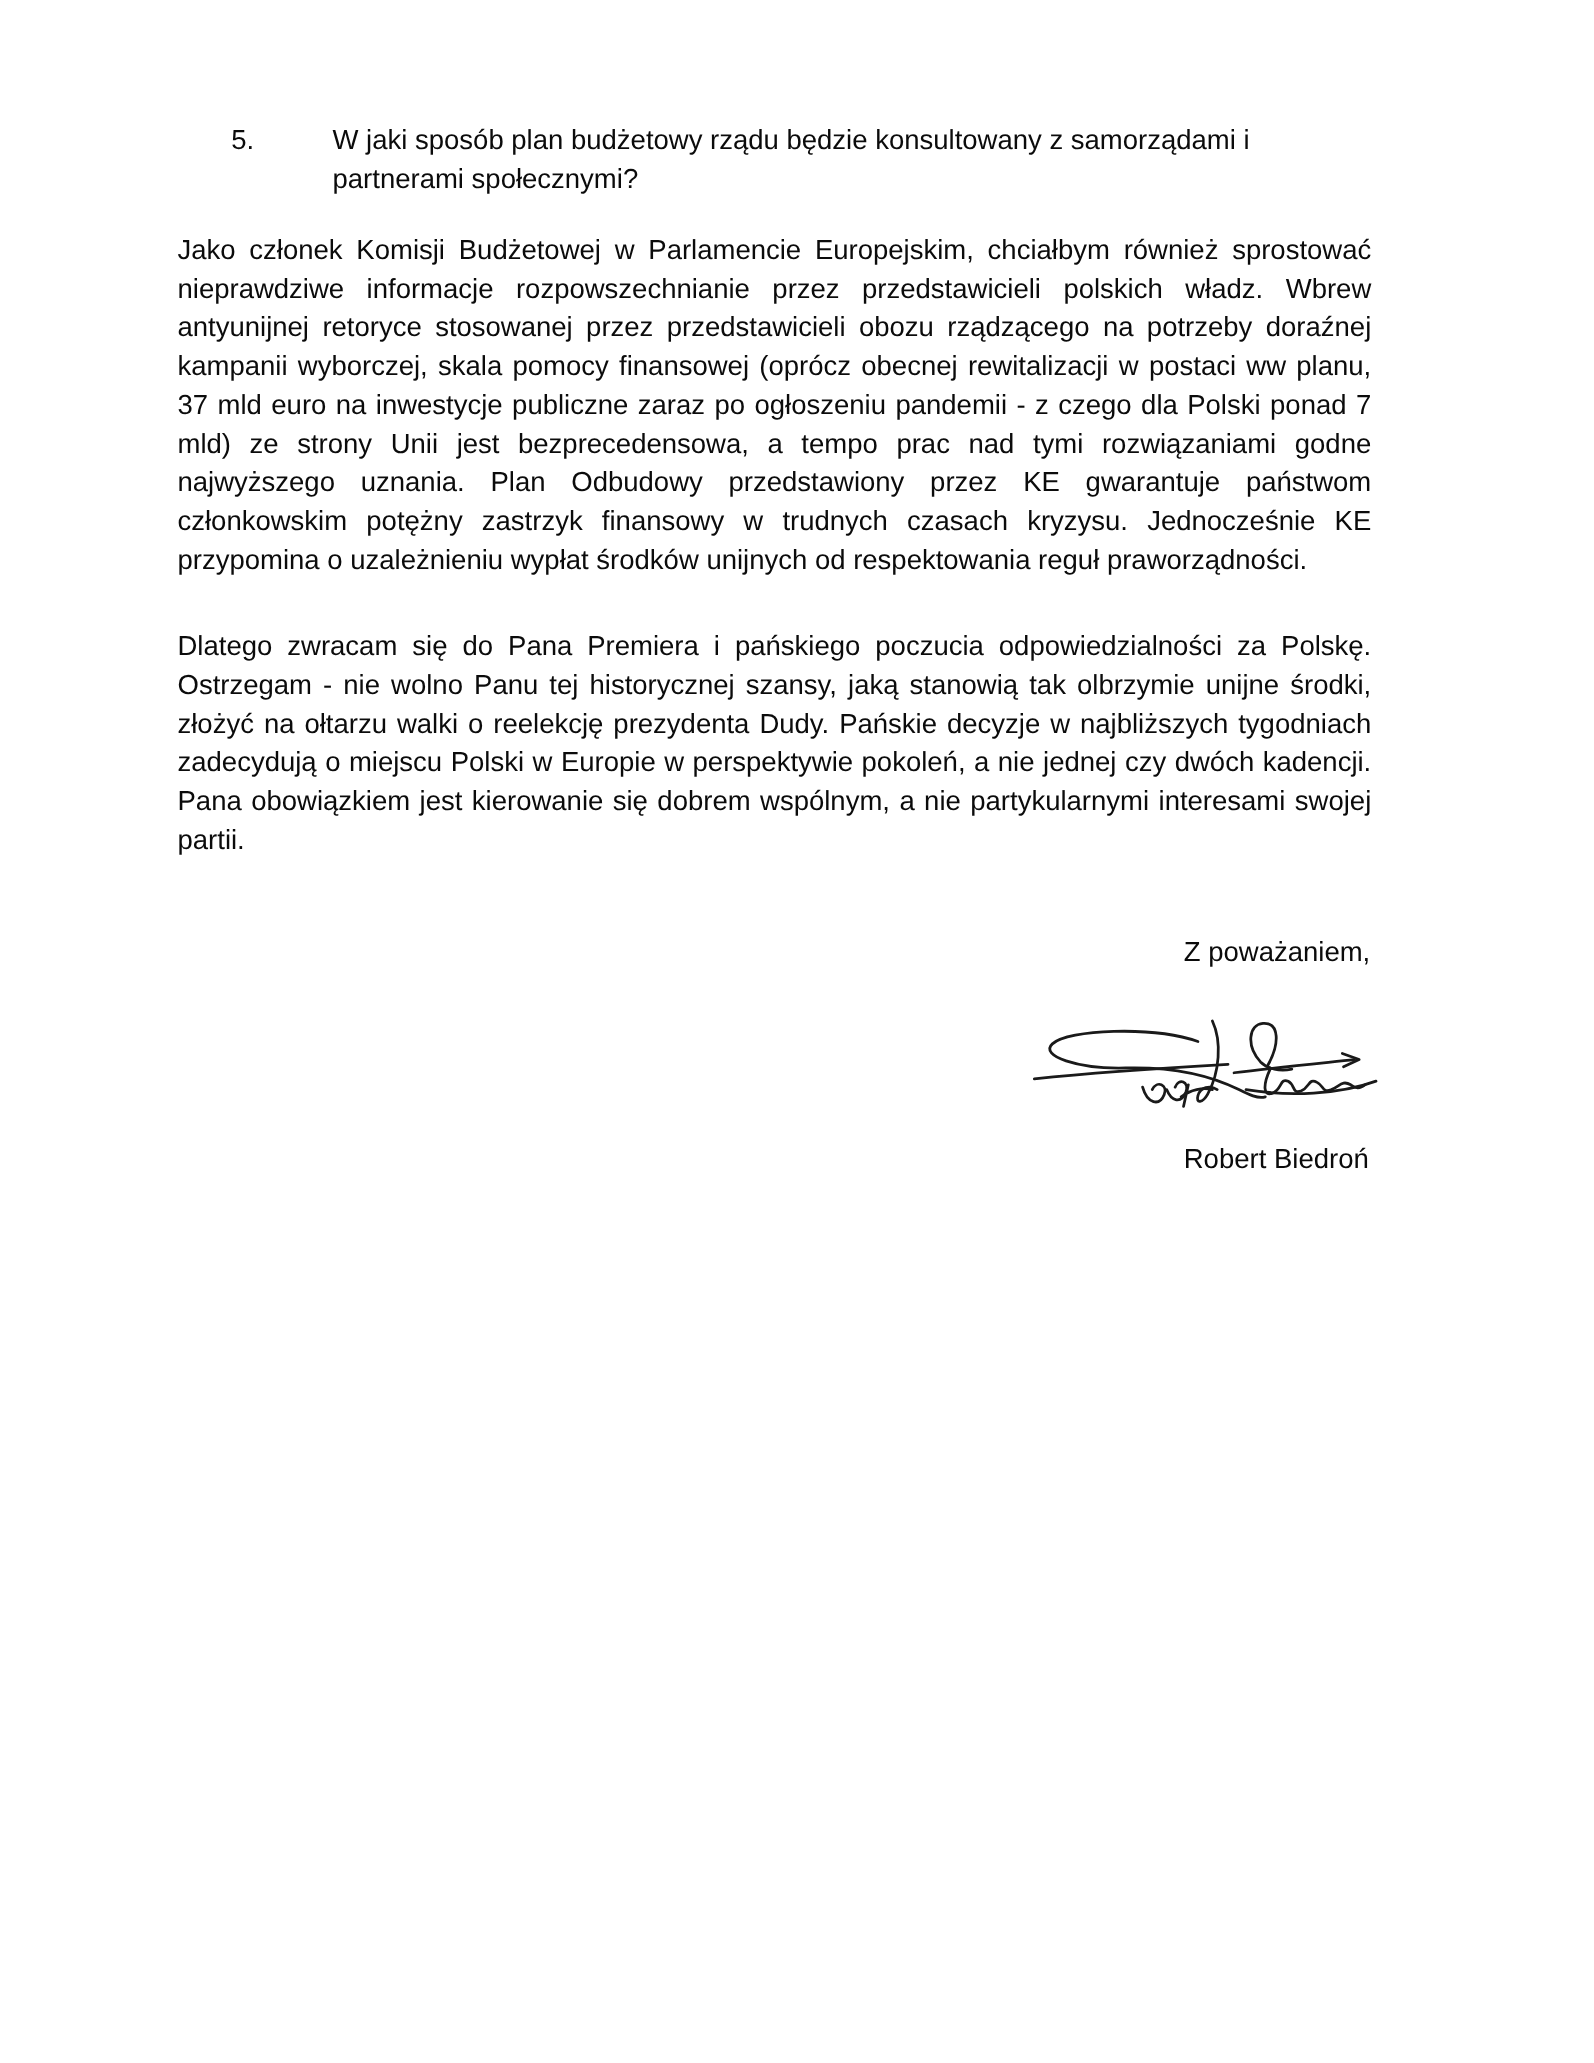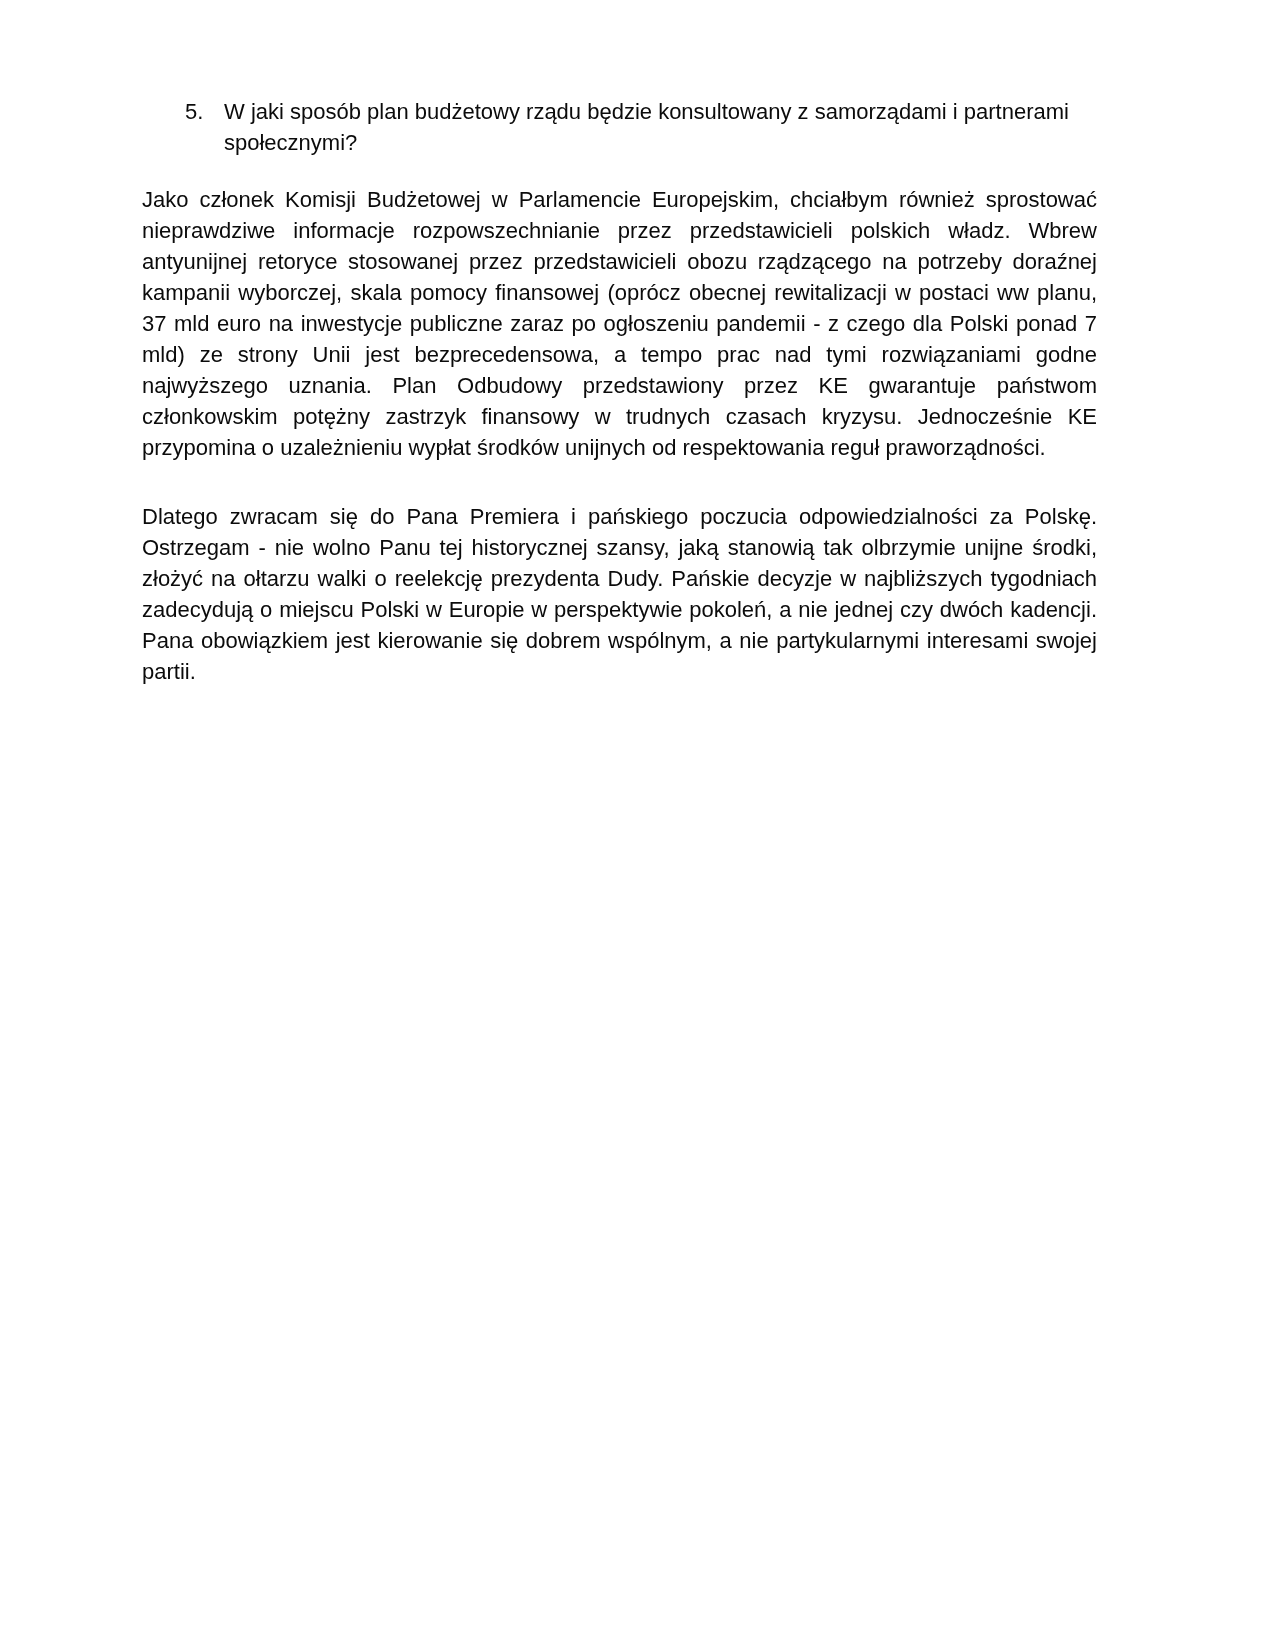--- a/index.html
+++ b/index.html
@@ -21,20 +21,21 @@
     display: flex;
     margin-left: 43px;
     margin-bottom: 26px;
   }
   .question-item .num {
     flex: 0 0 39px;
     width: 39px;
   }
   .question-item .q-text {
     flex: 1;
+    margin-left: 42px;
   }
   .para {
     margin: 0 0 38px 0;
     text-align: justify;
   }
   .closing {
     margin-top: 59px;
   }
   .valediction {
     margin-left: 805px;
@@ -60,14 +61,43 @@
 
   <div class="question-item">
     <span class="num">5.</span>
     <span class="q-text">W jaki sposób plan budżetowy rządu będzie konsultowany z samorządami i partnerami społecznymi?</span>
   </div>
 
   <p class="para">Jako członek Komisji Budżetowej w Parlamencie Europejskim, chciałbym również sprostować nieprawdziwe informacje rozpowszechnianie przez przedstawicieli polskich władz. Wbrew antyunijnej retoryce stosowanej przez przedstawicieli obozu rządzącego na potrzeby doraźnej kampanii wyborczej, skala pomocy finansowej (oprócz obecnej rewitalizacji w postaci ww planu, 37 mld euro na inwestycje publiczne zaraz po ogłoszeniu pandemii - z czego dla Polski ponad 7 mld) ze strony Unii jest bezprecedensowa, a tempo prac nad tymi rozwiązaniami godne najwyższego uznania. Plan Odbudowy przedstawiony przez KE gwarantuje państwom członkowskim potężny zastrzyk finansowy w trudnych czasach kryzysu. Jednocześnie KE przypomina o uzależnieniu wypłat środków unijnych od respektowania reguł praworządności.</p>
 
   <p class="para">Dlatego zwracam się do Pana Premiera i pańskiego poczucia odpowiedzialności za Polskę. Ostrzegam - nie wolno Panu tej historycznej szansy, jaką stanowią tak olbrzymie unijne środki, złożyć na ołtarzu walki o reelekcję prezydenta Dudy. Pańskie decyzje w najbliższych tygodniach zadecydują o miejscu Polski w Europie w perspektywie pokoleń, a nie jednej czy dwóch kadencji. Pana obowiązkiem jest kierowanie się dobrem wspólnym, a nie partykularnymi interesami swojej partii.</p>
 
+  <div class="closing">
+    <div class="valediction">Z poważaniem,</div>
+
+    <div class="signature-wrap">
+      <svg width="295" height="77" viewBox="0 0 295 80" fill="none" xmlns="http://www.w3.org/2000/svg" stroke="#1a1a1a" stroke-width="2.3" stroke-linecap="round" stroke-linejoin="round">
+
+        <path d="M 138,22 C 100,9 30,12 17,24 C 6,34 38,45 78,44 C 118,43 148,50 172,62 C 180,66 188,70 194,68"></path>
+
+        <path d="M 2,53 C 50,48 110,44 163,41"></path>
+
+        <path d="M 150,5 C 158,22 156,48 146,66 C 142,73 136,74 138,67 C 140,60 148,58 154,62"></path>
+
+        <path d="M 92,60 C 96,74 106,76 110,66 C 113,58 104,54 100,62"></path>
+        <path d="M 112,62 C 116,72 124,74 128,64 C 131,55 122,52 119,60"></path>
+        <path d="M 130,58 L 126,76 M 124,68 C 132,62 142,60 150,62"></path>
+
+        <path d="M 196,42 C 206,24 206,6 192,7 C 180,8 178,26 190,39 C 196,45 206,47 216,45"></path>
+
+        <path d="M 168,48 C 200,44 240,40 268,37"></path>
+        <path d="M 258,32 L 272,37 L 259,43"></path>
+
+        <path d="M 198,45 C 192,58 192,68 200,65 C 208,62 206,52 213,55 C 219,58 216,66 224,63 C 231,60 230,52 237,56 C 243,59 241,65 249,62 C 256,59 258,54 265,58 C 269,61 272,62 277,58"></path>
+
+        <path d="M 178,62 C 214,68 256,66 286,55"></path>
+      </svg>
+    </div>
+
+    <div class="signatory">Robert Biedroń</div>
+  </div>
 
 </div>
 
 </body></html>

